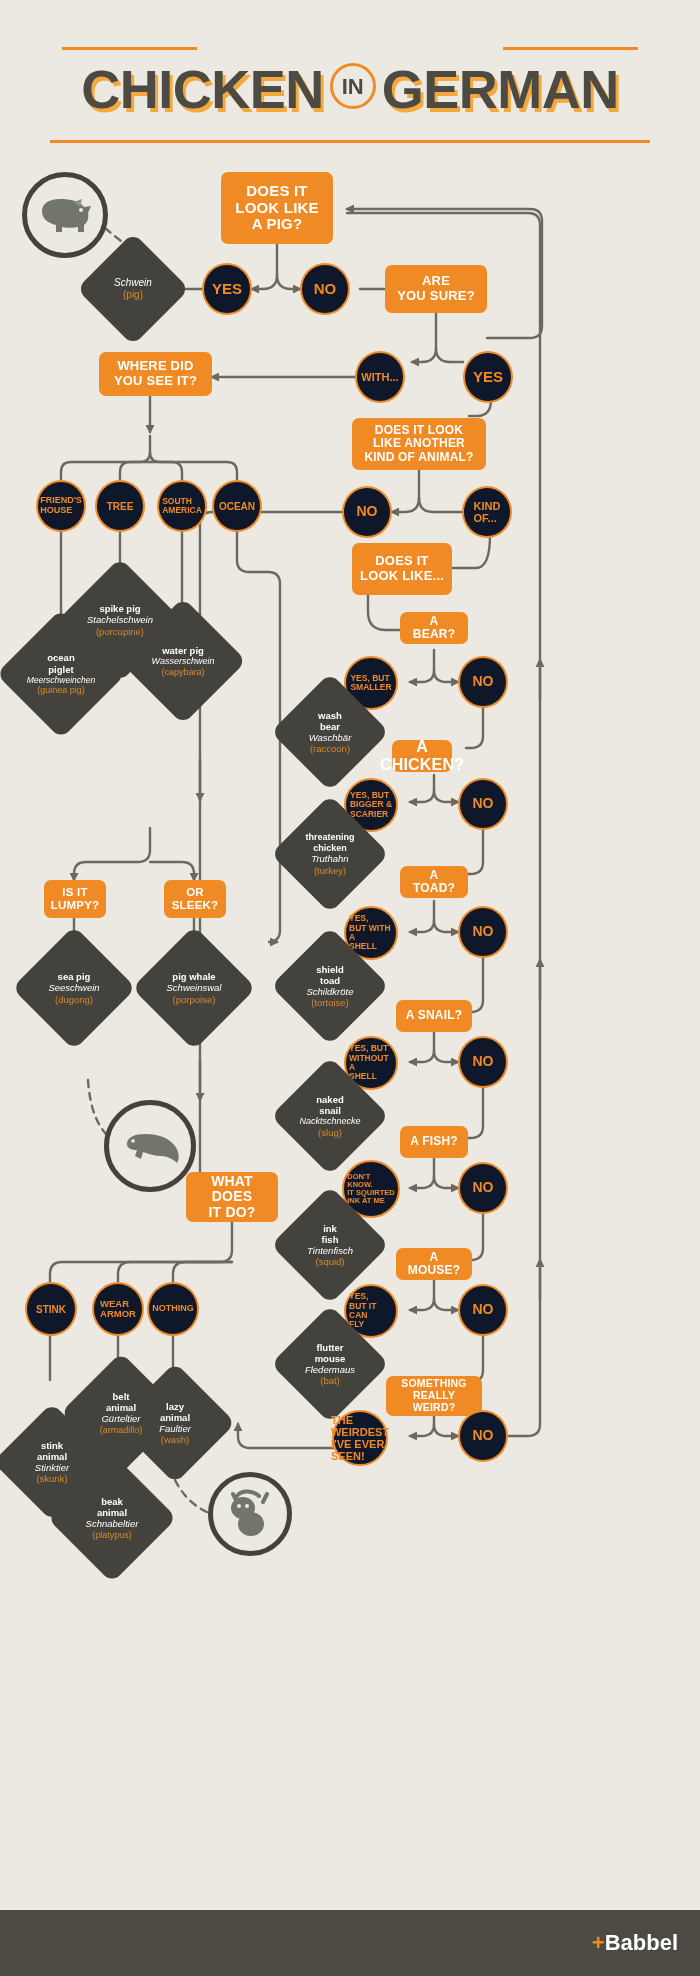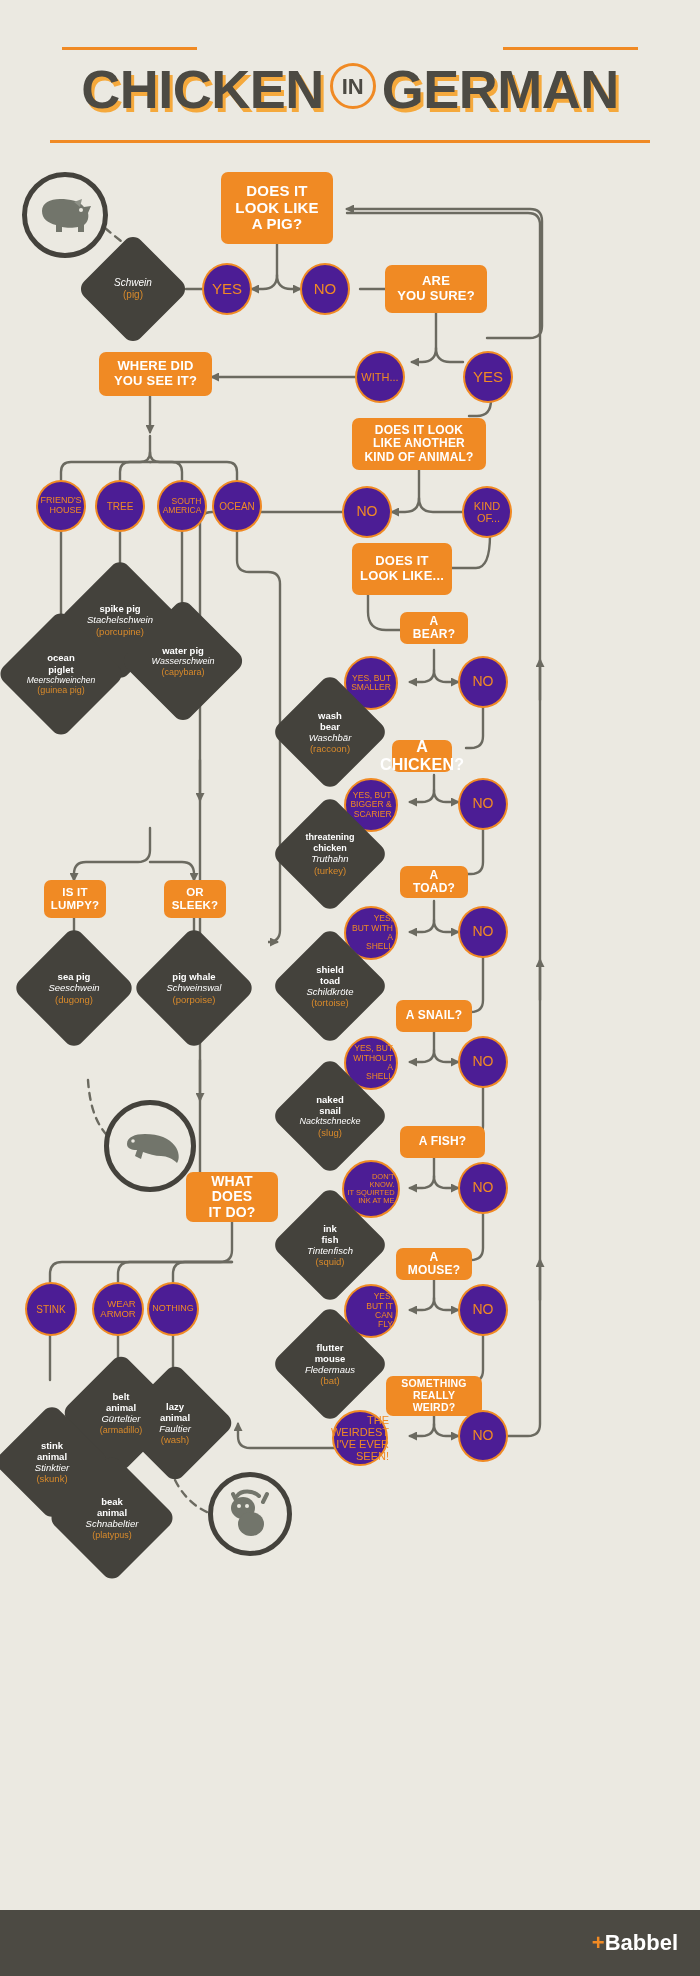--- a/index.html
+++ b/index.html
@@ -59,23 +59,23 @@
   .node { position: absolute; }
 
   .qbox {
     background: #f08a24; color: #fff; border-radius: 7px;
     font-weight: bold; display: flex; align-items: center;
     justify-content: center; text-align: center; line-height: 1.12;
     letter-spacing: 0.2px; padding: 5px 8px;
   }
 
   .opt {
-    background: #4c1d95; border: 2.5px solid #f08a24; border-radius: 50%;
-    color: #f08a24; font-weight: normal; display: flex; align-items: center;
-    justify-content: center; text-align: right; line-height: 1.1;
+    background: #0f172a; border: 2.5px solid #f08a24; border-radius: 50%;
+    color: #f08a24; font-weight: bold; display: flex; align-items: center;
+    justify-content: center; text-align: left; line-height: 1.1;
     padding: 3px;
   }
 
   .diamond {
     display: flex; align-items: center; justify-content: center;
     text-align: center;
   }
   .diamond .dshape {
     position: absolute; inset: 0; background: #44423c; border-radius: 11px;
     transform: rotate(45deg);
@@ -383,21 +383,21 @@
 <div class="node diamond" style="left:288px; top:1074px; width:84px; height:84px;">
   <div class="dshape"></div>
   <div class="dtext">
     <div class="dt-lit" style="font-size:9.5px; white-space:pre-line;">naked
 snail</div>
     <div class="dt-ger" style="font-size:9px;">Nacktschnecke</div>
     <div class="dt-eng" style="font-size:9.5px;">(slug)</div>
   </div>
 </div>
 
-<div class="node qbox" style="left:400px; top:1126px; width:85px; height:32px; font-size:12px;">A FISH?</div>
+<div class="node qbox" style="left:400px; top:1126px; width:68px; height:32px; font-size:12px;">A FISH?</div>
 <div class="node opt" style="left: 342px; top: 1160px; width: 58px; height: 58px; font-size: 7.5px; white-space: pre-line;">DON'T
 KNOW.
 IT SQUIRTED
 INK AT ME</div>
 <div class="node opt" style="left:458px; top:1162px; width:50px; height:52px; font-size:14px;">NO</div>
 <div class="node diamond" style="left:288px; top:1203px; width:84px; height:84px;">
   <div class="dshape"></div>
   <div class="dtext">
     <div class="dt-lit" style="font-size:9.5px; white-space:pre-line;">ink
 fish</div>

